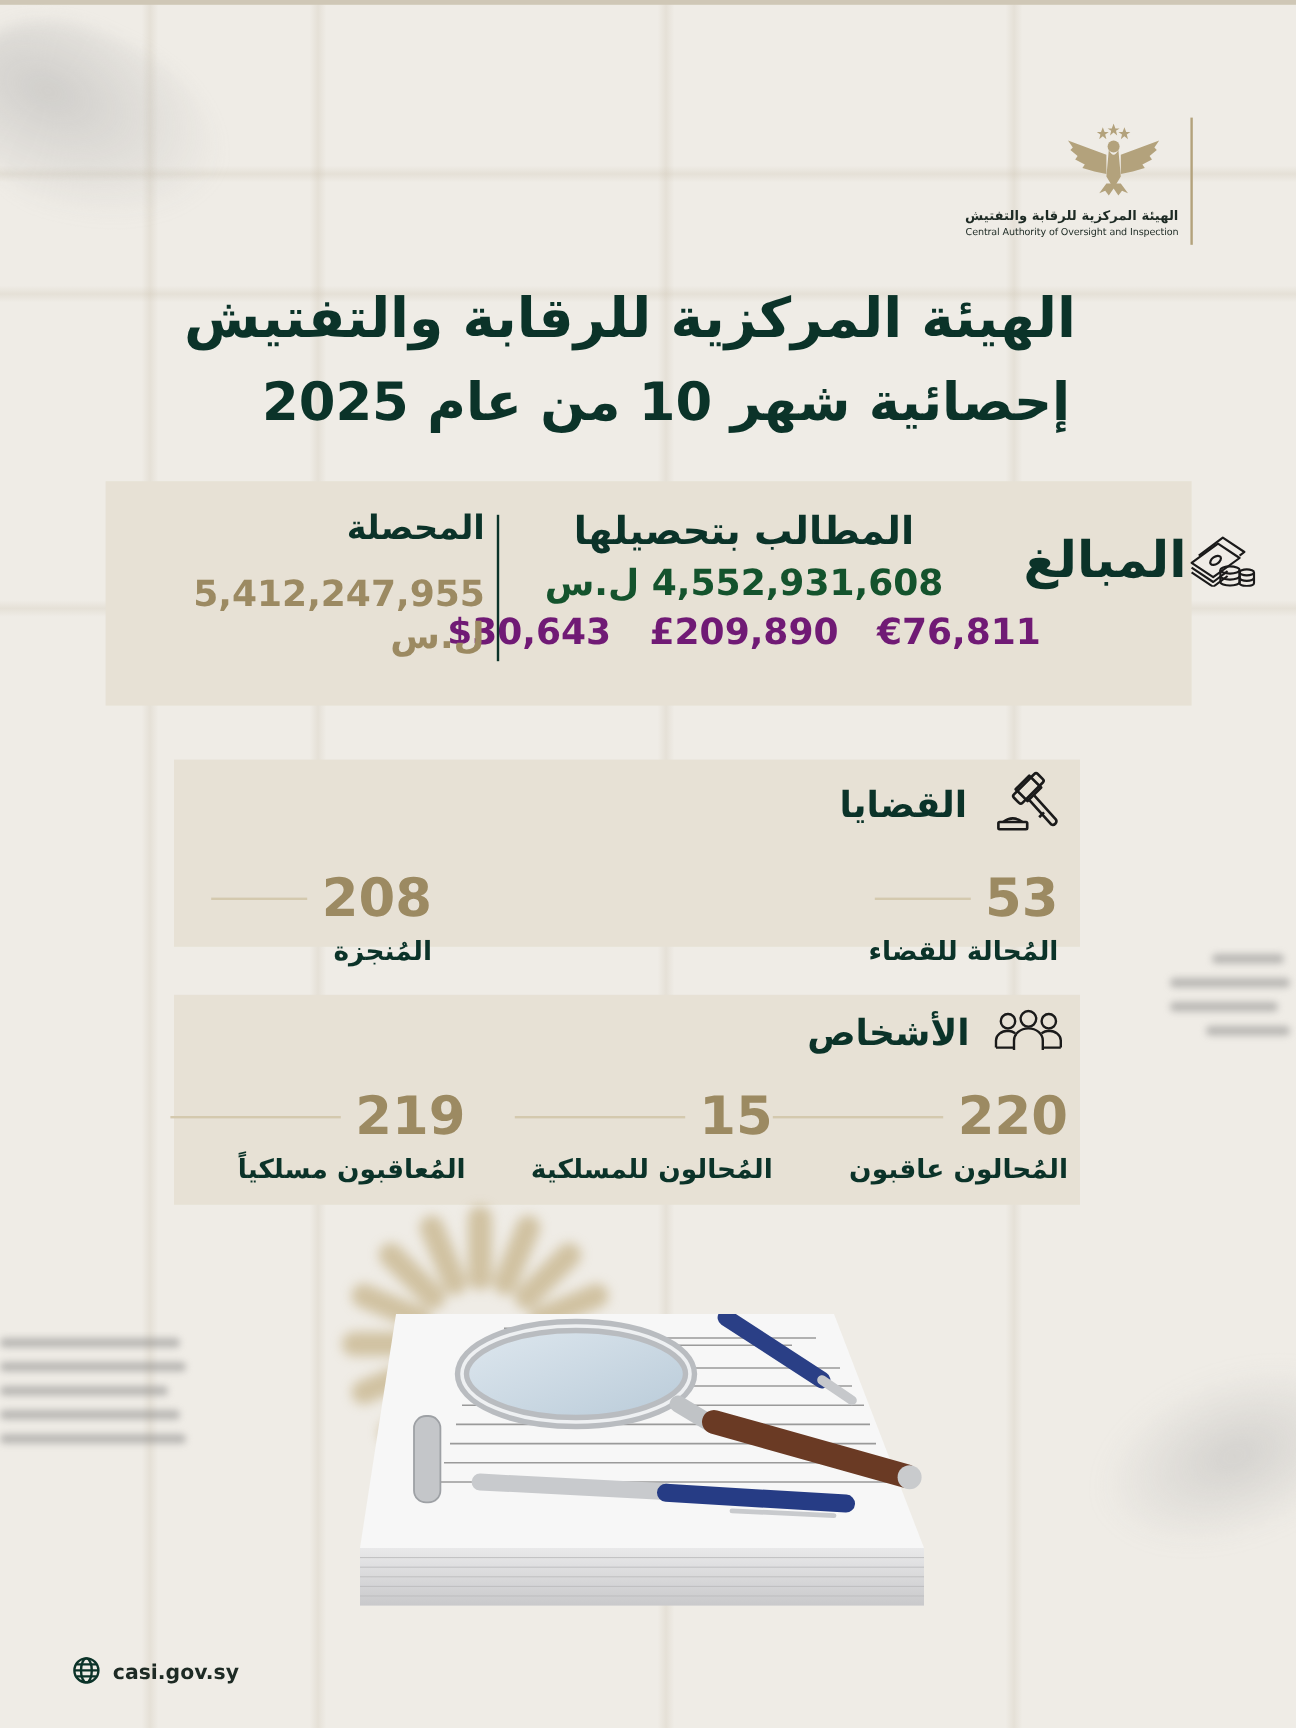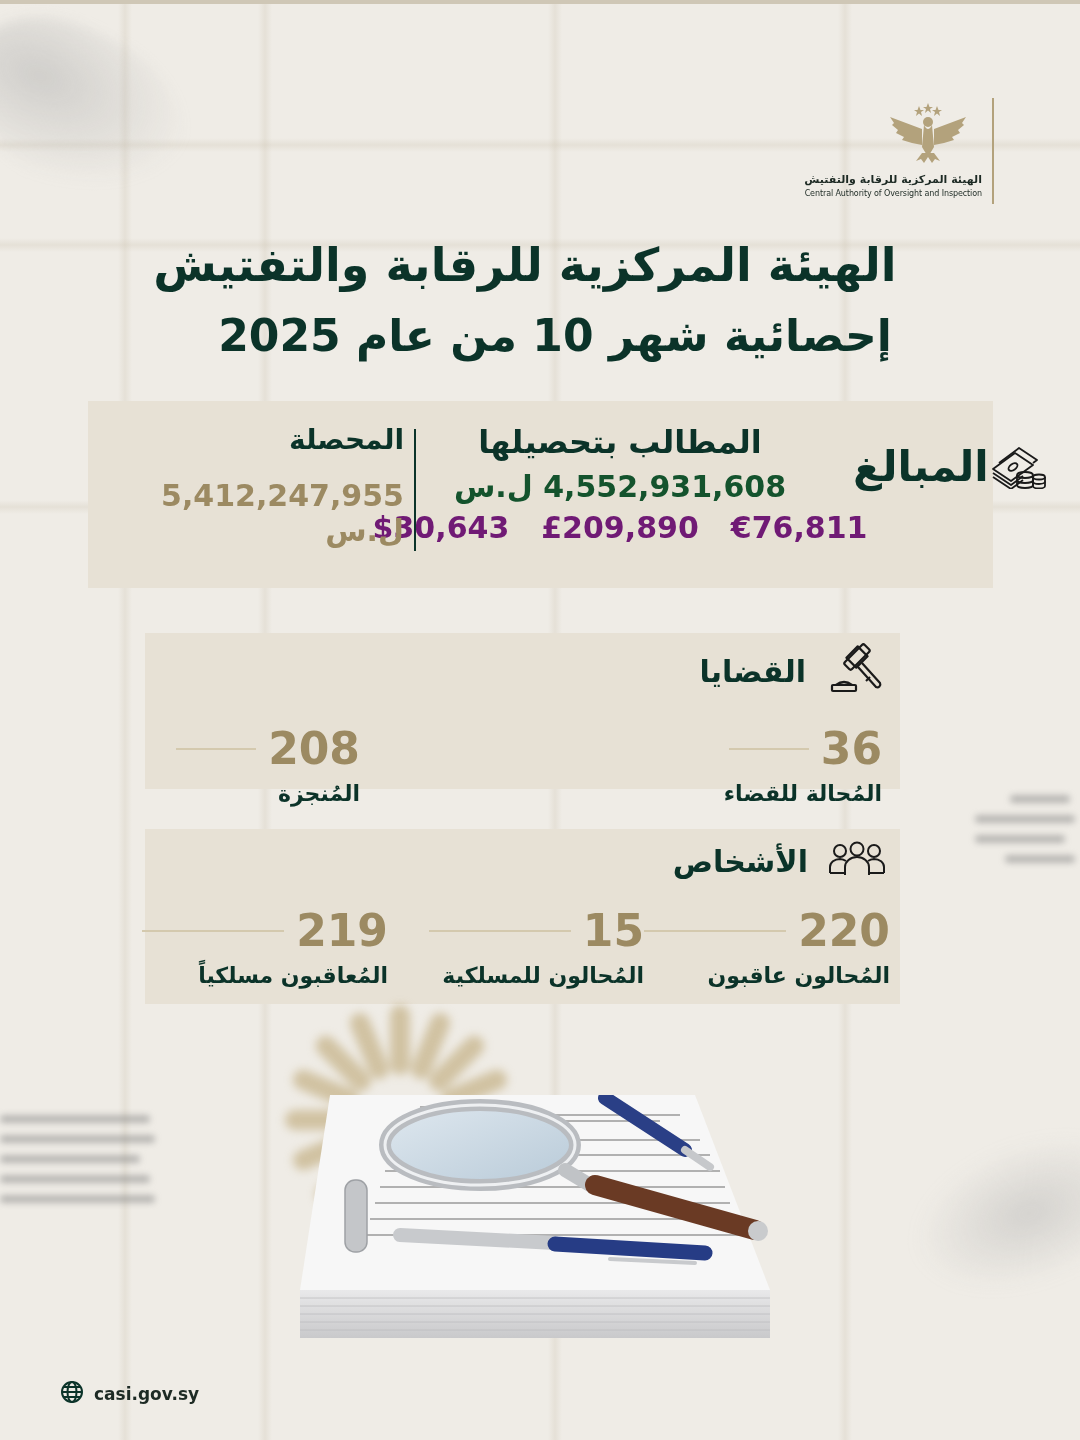--- a/index.html
+++ b/index.html
@@ -180,21 +180,21 @@
         <path d="M44 38 L40 42"></path>
         <rect x="6" y="46" width="24" height="6" rx="1"></rect>
         <path d="M10 46 Q18 40 26 46"></path>
       </svg>
     </span>
     <span class="lbl">القضايا</span>
   </div>
 
   <div class="stat" style="right:18px; top:92px;">
     <div class="row">
-      <span class="num">36</span>
+      <span class="num">53</span>
       <span class="line" style="width:80px"></span>
     </div>
     <div class="cap">المُحالة للقضاء</div>
   </div>
 
   <div class="stat" style="right:540px; top:92px;">
     <div class="row">
       <span class="num">208</span>
       <span class="line" style="width:80px"></span>
     </div>

